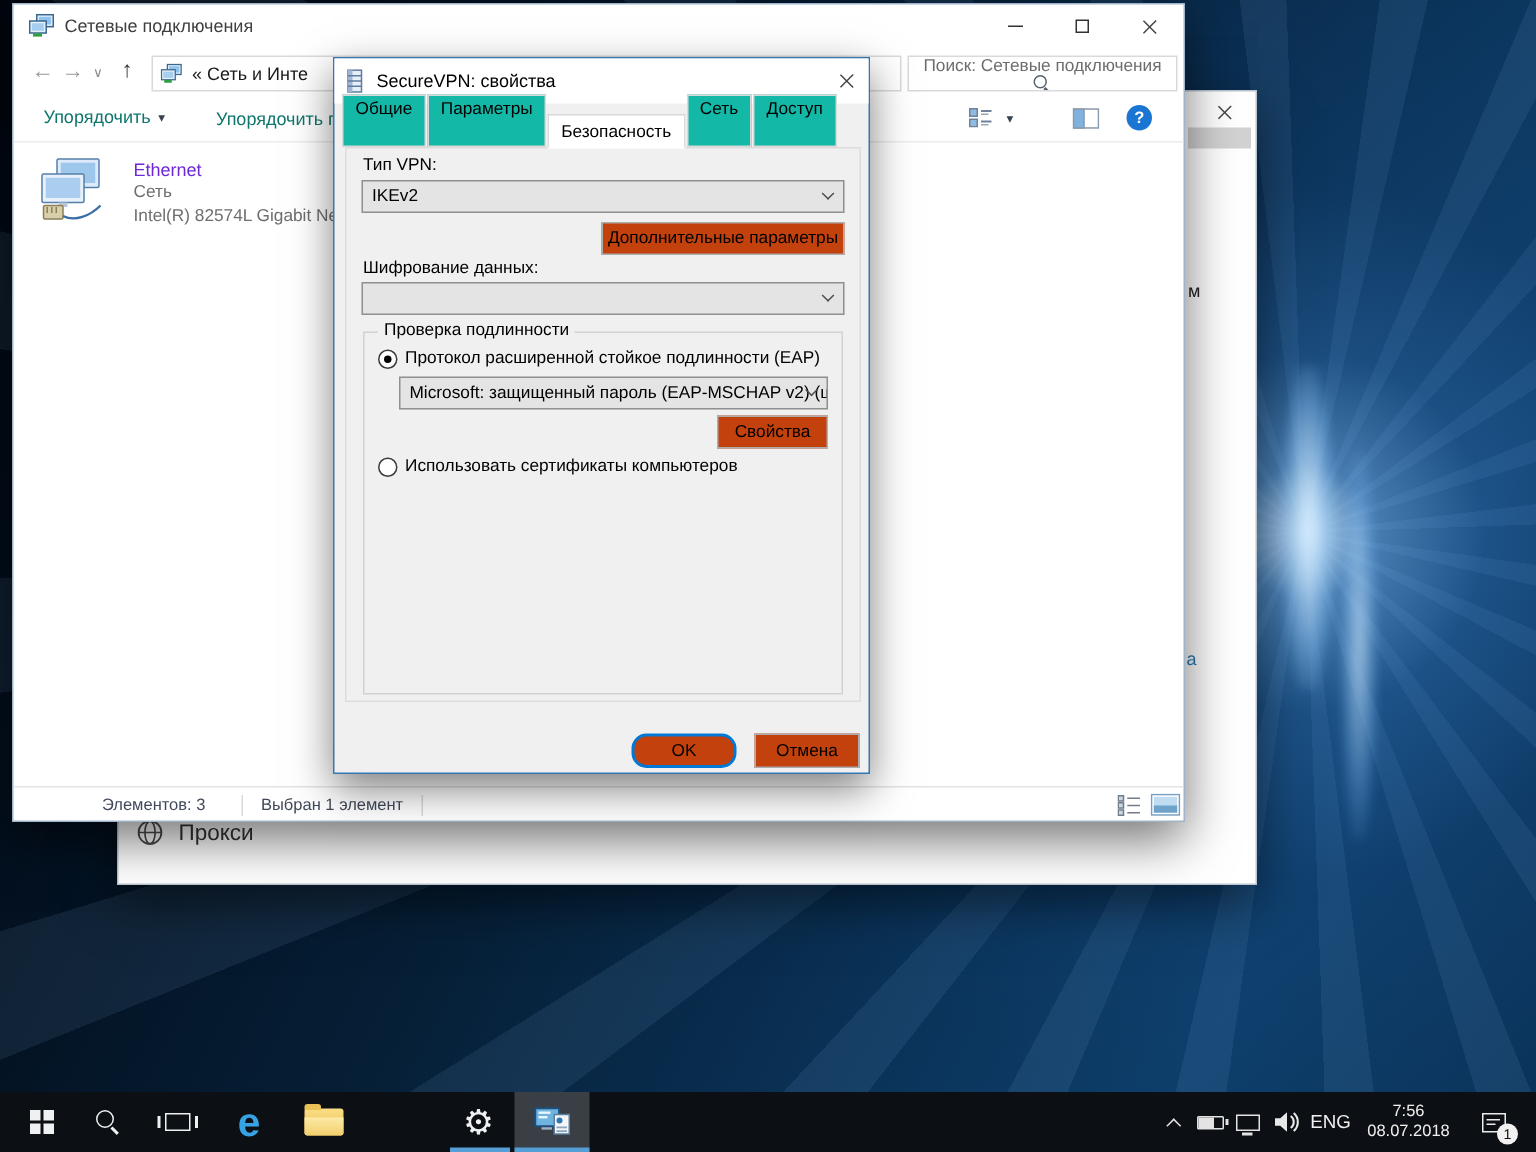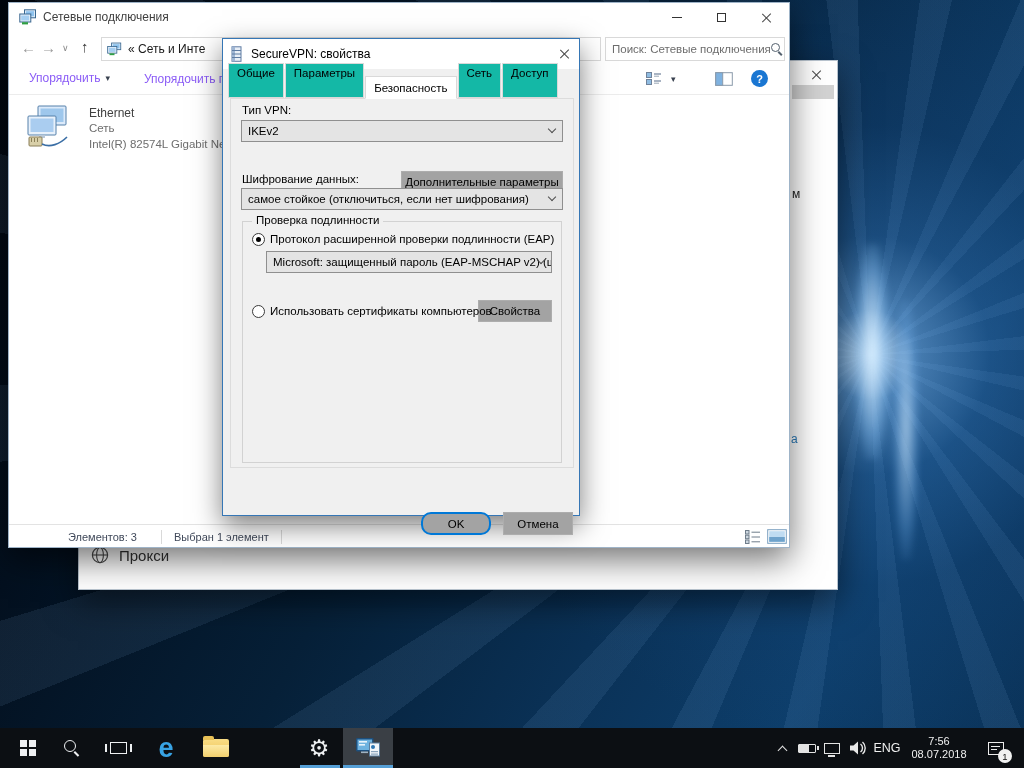--- a/index.html
+++ b/index.html
@@ -30,36 +30,36 @@
   .maxbox{width:9px;height:9px;border:1.2px solid #333;}
   .chev{width:6px;height:6px;border-right:1.4px solid #4d4d4d;border-bottom:1.4px solid #4d4d4d;transform:rotate(45deg);}
   .magnifier{position:relative;width:13px;height:13px;}
   .magnifier::before{content:"";position:absolute;left:0;top:0;width:7px;height:7px;border:1.6px solid #54616e;border-radius:50%;}
   .magnifier::after{content:"";position:absolute;left:8px;top:8px;width:5px;height:1.6px;background:#54616e;transform:rotate(45deg);transform-origin:0 0;}
 
   
   .nc-ctrl{width:45px;height:29px;display:flex;align-items:center;justify-content:center;}
   .navgl{color:#9a9a9a;font-size:15px;line-height:1;}
   .addrbox{border:1px solid #d9d9d9;background:#fff;display:flex;align-items:center;gap:6px;padding:0 5px;overflow:hidden;white-space:nowrap;}
-  .srchbox{border:1px solid #d9d9d9;background:#fff;display:flex;align-items:center;justify-content:space-between;padding:0 6px;color:#6d6d6d;font-size:11.5px;white-space:nowrap;overflow:hidden;}
-  .cmdtext{color:#8b5cf6;font-size:12px;white-space:nowrap;}
-  .item-name{font-size:12px;color:#404040;white-space:nowrap;text-align:center;}
+  .srchbox{border:1px solid #d9d9d9;background:#fff;display:flex;align-items:center;justify-content:space-between;padding:0 6px;color:#6d6d6d;font-size:11.5px;white-space:nowrap;overflow:hidden;flex-direction:column;}
+  .cmdtext{color:#0f766e;font-size:12px;white-space:nowrap;}
+  .item-name{font-size:12px;color:#6d28d9;white-space:nowrap;text-align:center;}
   .item-sub{font-size:11.5px;color:#6e6e6e;white-space:nowrap;}
   .statustext{font-size:11px;color:#40495a;white-space:nowrap;}
   .vsep{width:1px;height:14px;background:#d9d9d9;}
   .helpcirc{width:17px;height:17px;border-radius:50%;background:#1a76d2;color:#fff;font-size:11px;font-weight:bold;display:flex;align-items:center;justify-content:center;}
 
   
   .dlg-tabs{position:absolute;left:5px;top:36px;height:23px;display:flex;align-items:flex-end;z-index:6;}
   .dtab{height:35px;padding:3px 8px 0;border:1px solid #d9d9d9;background:#14b8a6;margin-right:1px;white-space:nowrap;}
   .dtab.active{height:23px;padding-top:5px;background:#fff;border-bottom:1px solid #fff;margin-bottom:-1px;}
   .dlg-page{position:absolute;left:7px;top:59px;width:344px;height:370px;border:1px solid #dcdcdc;background:#f0f0f0;}
   .combo{position:absolute;background:#e4e4e4;border:1px solid #8f8f8f;display:flex;align-items:center;padding:0 20px 0 6px;overflow:hidden;white-space:nowrap;}
   .combo .chev{position:absolute;right:7px;top:50%;margin-top:-5px;}
-  .wbtn{position:absolute;background:#a3a3a3;border:1px solid #adadad;display:flex;align-items:center;justify-content:center;white-space:nowrap;color:#000;margin-top:23px;}
+  .wbtn{position:absolute;background:#c2410c;border:1px solid #adadad;display:flex;align-items:center;justify-content:center;white-space:nowrap;color:#000;}
   .wbtn.focus{border:2px solid #0078d7;}
   .radio{position:absolute;width:13px;height:13px;border:1px solid #3a3a3a;border-radius:50%;background:#fff;}
   .radio.checked::after{content:"";display:block;margin:3px;width:5px;height:5px;border-radius:50%;background:#000;}
   .groupbox{position:absolute;border:1px solid #d2d2d2;text-decoration:underline;}
   .grouplabel{position:absolute;top:-8px;left:9px;background:#f0f0f0;padding:0 4px;white-space:nowrap;}
   .dlbl{position:absolute;white-space:nowrap;}
 
   
   .tbtn{position:absolute;top:0;height:40px;display:flex;align-items:center;justify-content:center;}
   .winlogo{display:grid;grid-template-columns:7px 7px;grid-template-rows:7px 7px;gap:1.5px;}
@@ -260,28 +260,27 @@
 
     <div class="dlg-page">
       <div class="dlbl" style="left:11px;top:5px;">Тип VPN:</div>
       <div class="combo" style="left:10px;top:21px;width:322px;height:22px;">
         <span>IKEv2</span>
         <span class="chev"></span>
       </div>
       <div class="wbtn" style="left:170px;top:49px;width:162px;height:22px;">Дополнительные параметры</div>
       <div class="dlbl" style="left:11px;top:74px;">Шифрование данных:</div>
       <div class="combo" style="left:10px;top:89px;width:322px;height:22px;">
-        <span>самое стойкое (отключиться, если нет шифрования)</span>
         <span class="chev"></span>
       </div>
 
       <div class="groupbox" style="left:11px;top:122px;width:320px;height:242px;">
         <span class="grouplabel">Проверка подлинности</span>
         <span class="radio checked" style="left:9px;top:11px;"></span>
-        <span class="dlbl" style="left:27px;top:11px;">Протокол расширенной проверки подлинности (EAP)</span>
+        <span class="dlbl" style="left:27px;top:11px;">Протокол расширенной стойкое подлинности (EAP)</span>
         <div class="combo" style="left:23px;top:29px;width:286px;height:22px;">
           <span>Microsoft: защищенный пароль (EAP-MSCHAP v2) (ш</span>
           <span class="chev"></span>
         </div>
         <div class="wbtn" style="left:235px;top:55px;width:74px;height:22px;">Свойства</div>
         <span class="radio" style="left:9px;top:83px;"></span>
         <span class="dlbl" style="left:27px;top:83px;">Использовать сертификаты компьютеров</span>
       </div>
     </div>
 

